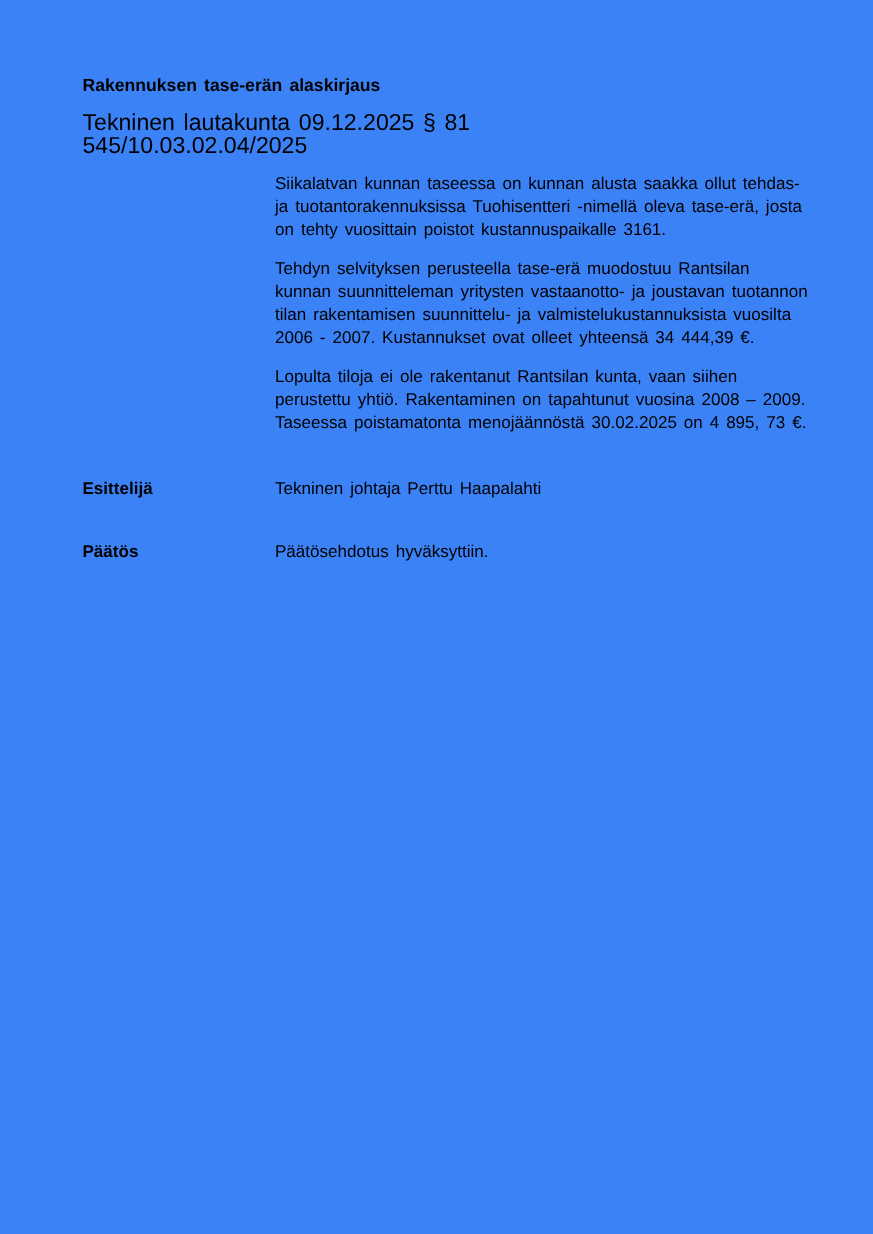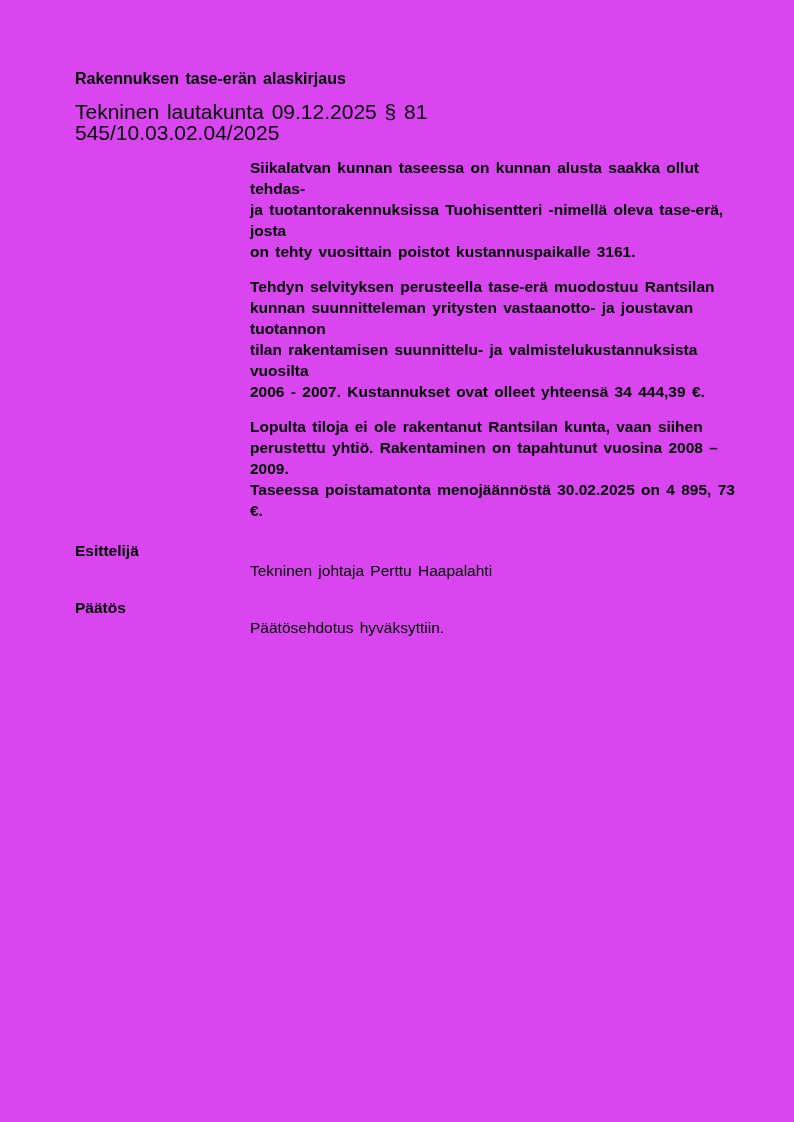--- a/index.html
+++ b/index.html
@@ -13,21 +13,21 @@
     font-family: "Liberation Sans", "DejaVu Sans", sans-serif;
     color: #000000;
     position: relative;
     overflow: hidden;
   }
   .page {
     box-sizing: border-box;
     width: 794px;
     height: 1122px;
     padding: 68px 56px 40px 75px;
-    background: #d946ef;
+    background: #3b82f6;
   }
   .doc-title {
     font-size: 16px;
     font-weight: bold;
     line-height: 21px;
     margin: 0;
     word-spacing: 2px;
   }
   .meta-block {
     margin-top: 12px;
@@ -40,25 +40,24 @@
     margin-left: 175px;
     margin-top: 14px;
     max-width: 497px;
   }
   .paragraph {
     font-size: 15.5px;
     line-height: 21px;
     white-space: pre-line;
     word-spacing: 2px;
     margin: 0 0 14px 0;
-    font-weight: bold;
   }
   .section-row {
     display: flex;
-    align-items: flex-start;
+    align-items: flex-end;
     margin-top: 16px;
   }
   .section-row.first {
     margin-top: 19px;
   }
   .section-label {
     flex: 0 0 175px;
     font-size: 15.5px;
     font-weight: bold;
     line-height: 21px;

